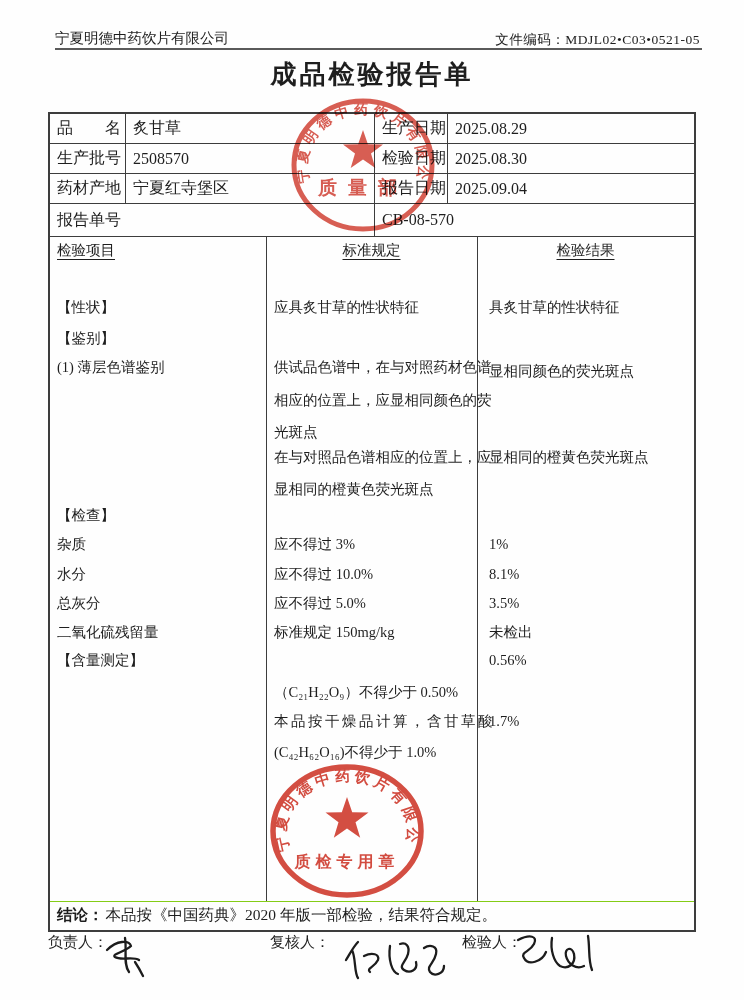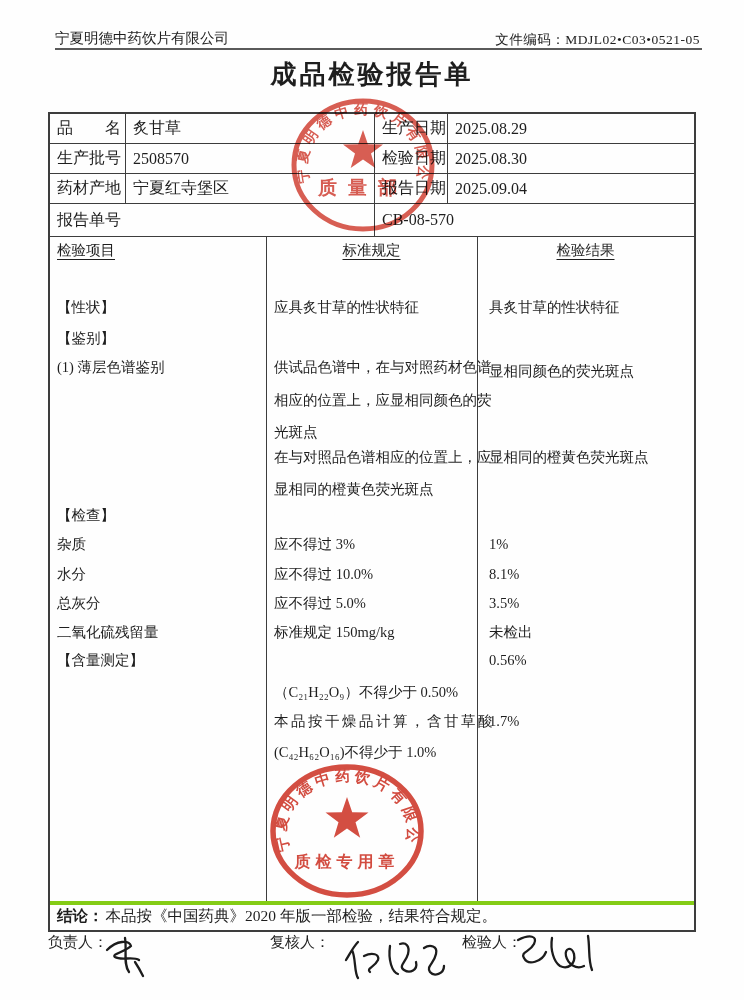--- a/index.html
+++ b/index.html
@@ -30,21 +30,21 @@
   .vline{position:absolute;top:0;bottom:0;width:1px;background:#3d3d3d;}
   .v1{left:216px}.v2{left:427px}
   .ln{position:absolute;height:20px;line-height:20px;font-size:14.5px;white-space:nowrap;}
   .c1{left:7px}.c2{left:224px}.c3{left:439px}
   .hd{text-decoration:underline;text-underline-offset:4px;}
   .hc2{left:216px;width:211px;text-align:center;}
   .hc3{left:427px;width:217px;text-align:center;}
   .sp{letter-spacing:2.5px;}
 
   .conclusion{position:absolute;left:0;top:787px;width:644px;height:27px;
-              border-top:4px solid #84cc16;display:flex;align-items:center;
+              border-top:1px solid #84cc16;display:flex;align-items:center;
               padding-left:7px;font-size:15.5px;box-sizing:border-box;white-space:nowrap;}
   .conclusion b{margin-right:2px;}
 
   
   .stamp{position:absolute;mix-blend-mode:multiply;}
   .stamp .ink{stroke:#d03a2d;fill:none;}
   .stamp .inkfill{fill:#d03a2d;stroke:none;}
   .stamp text{fill:#cf382b;font-family:"Liberation Serif","DejaVu Serif",serif;font-weight:bold;}
 
   

